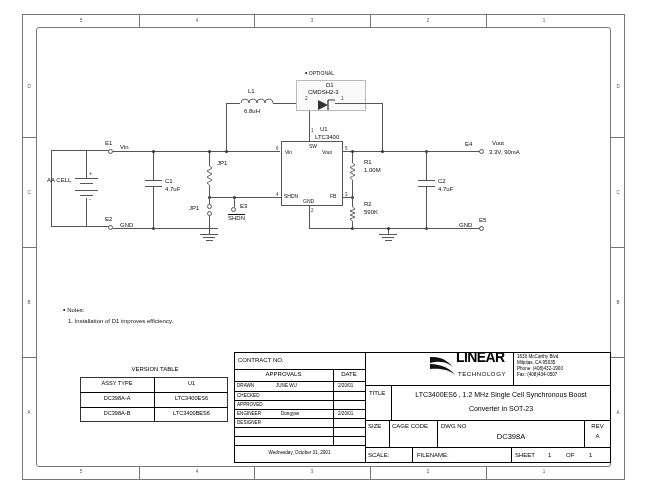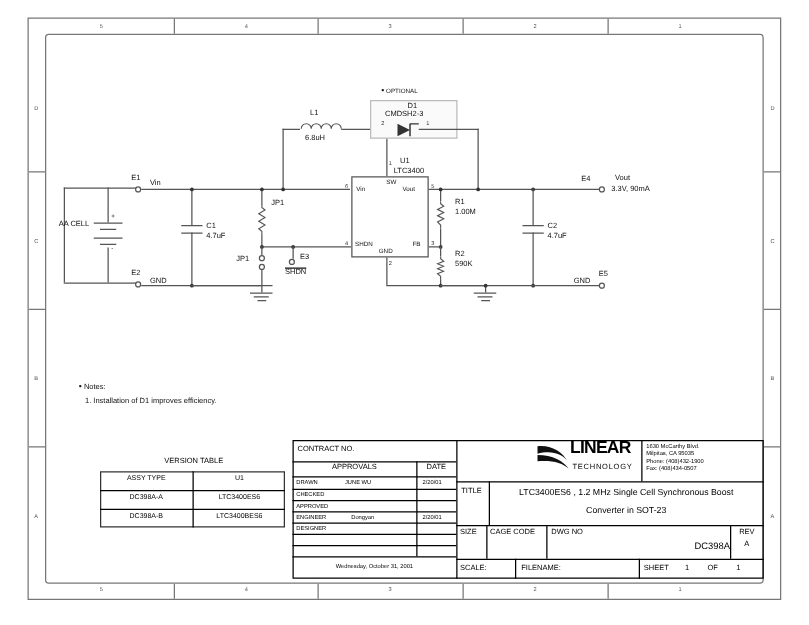--- a/index.html
+++ b/index.html
@@ -39,21 +39,21 @@
   .gnd i{position:absolute;background:#555;height:1px;display:block;}
 
   
   .tb{position:absolute;border:1px solid #000;box-sizing:border-box;}
   .tbl{position:absolute;background:#000;}
   .tblh{height:1px;}
   .tblv{width:1px;}
   .tt{position:absolute;font-size:6px;line-height:7.5px;white-space:nowrap;}
   .tt.c{text-align:center;}
   .tt.tiny{font-size:4.6px;line-height:5.6px;}
-  .tt.big{font-size:7.5px;text-align:right;}
+  .tt.big{font-size:7.5px;}
 
   
   .vt{position:absolute;border:1px solid #333;box-sizing:border-box;}
   .vtcell{position:absolute;font-size:5.6px;text-align:center;line-height:9px;}
 
   
   .ltlogo{position:absolute;}
 </style>
 </head>
 <body>

